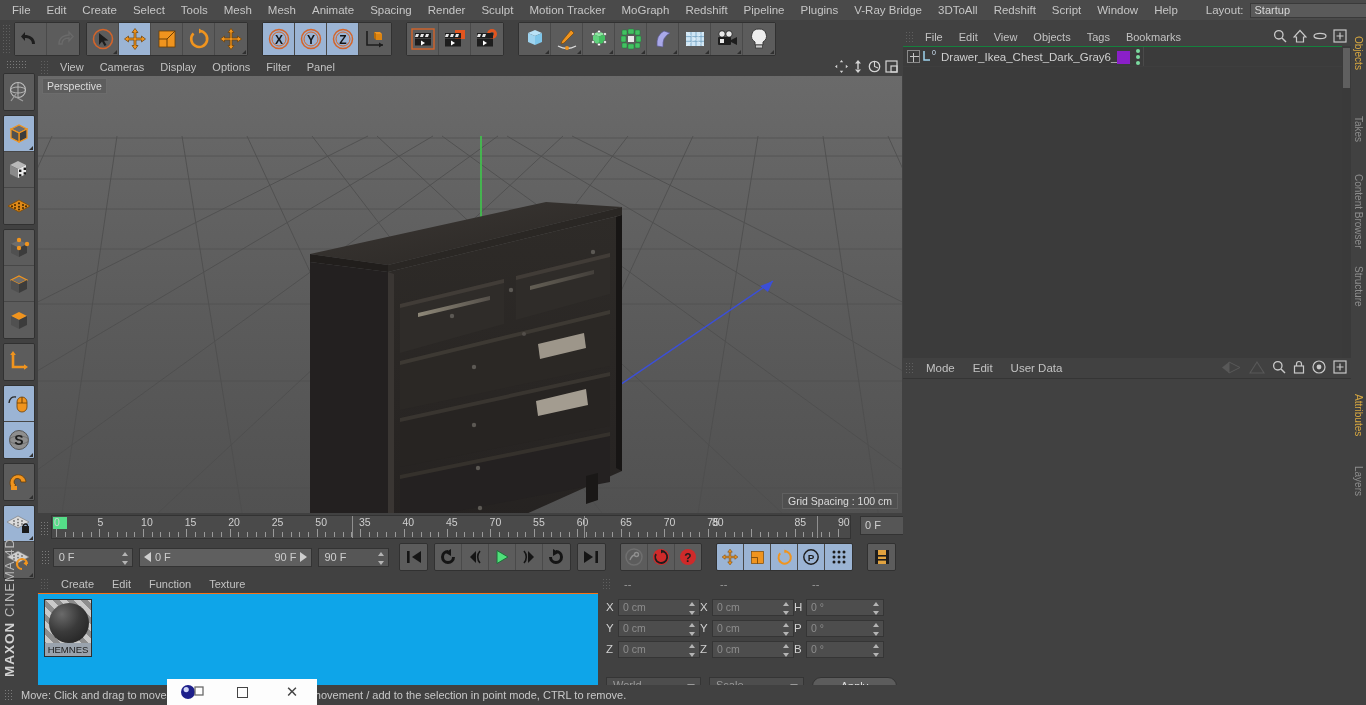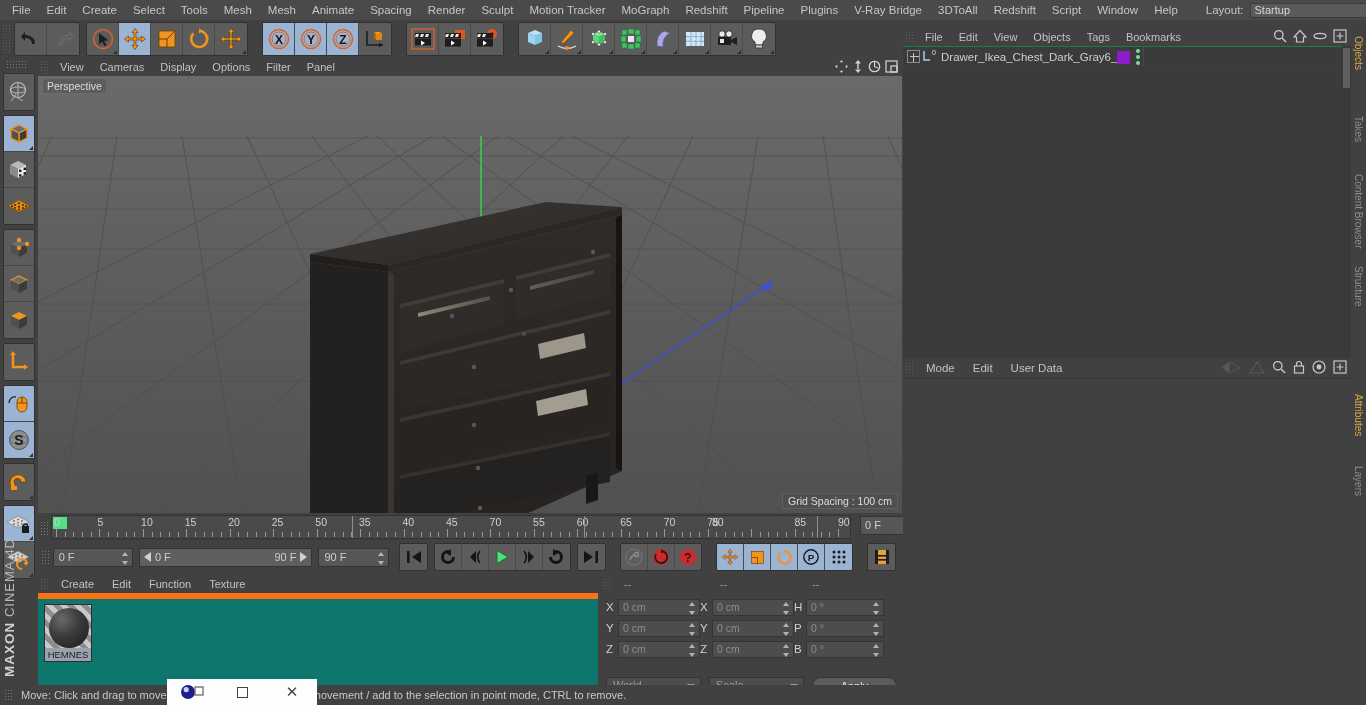--- a/index.html
+++ b/index.html
@@ -122,21 +122,21 @@
   .pbtn.on { background:#9bb4d4; }
   .pgroup { display:flex; border:1px solid #313131; border-radius:2px;
     overflow:hidden; margin-right:6px; }
 
   
   .matman { position:absolute; left:38px; top:575px; width:560px; height:130px;
     background:#414141; }
   .mm-head { height:18px; display:flex; align-items:center; }
   .mm-head .mi { padding:0 9px; font-size:11px; color:#c2c2c2; }
   .mm-body { position:absolute; left:0; top:18px; right:0; bottom:20px;
-     background:#0f766e; border-top:6px solid #f97316; }
+     background:#0ea5e9; border-top:1px solid #f97316; }
   .mat-thumb { position:absolute; left:6px; top:5px; width:48px; height:58px;
      background:
        repeating-linear-gradient(45deg,#c9c9c9 0 5px,#8d8d8d 5px 10px);
      border:1px solid #2d2d2d; }
   .mat-ball { position:absolute; left:4px; top:3px; width:40px; height:40px;
      border-radius:50%;
      background:radial-gradient(circle at 32% 28%, #6a6a6a 0%, #3a3a3a 45%, #1c1c1c 100%); }
   .mat-name { position:absolute; left:0; bottom:0; width:100%; height:13px;
      background:#9aa3ad; color:#1c1c1c; font-size:9.5px; text-align:center;
      line-height:13px; overflow:hidden; }

